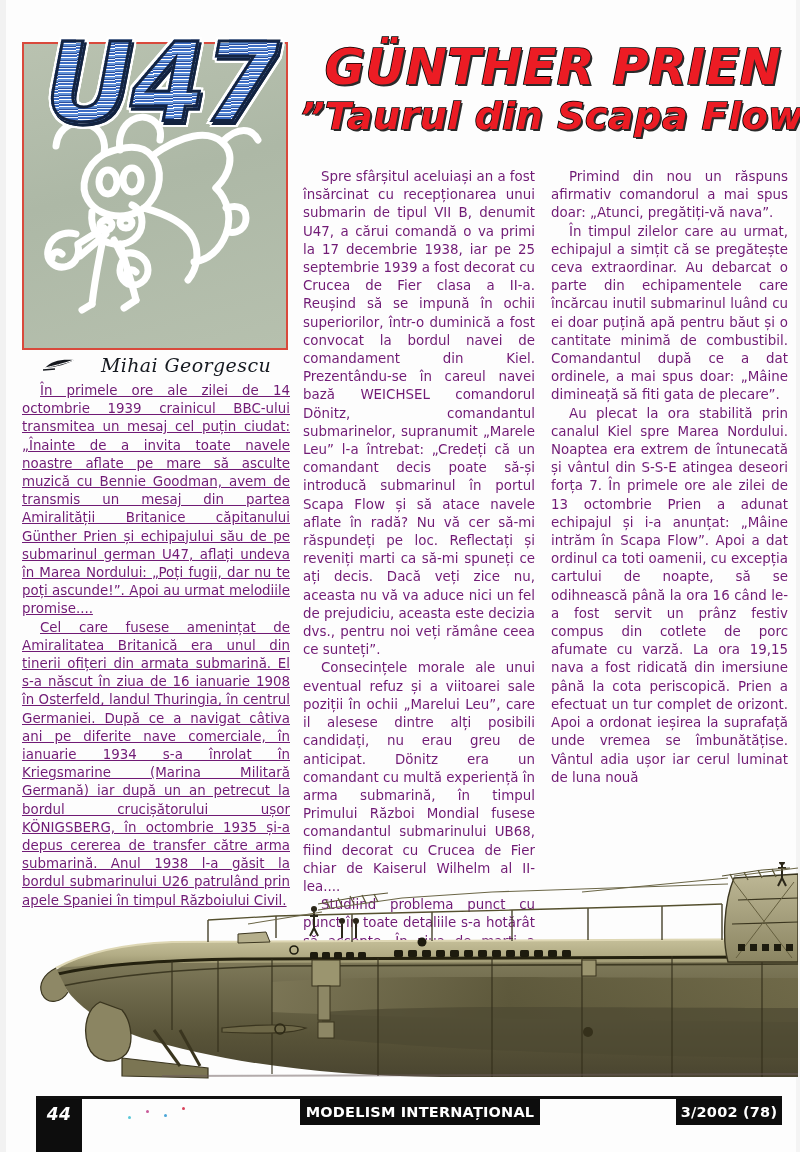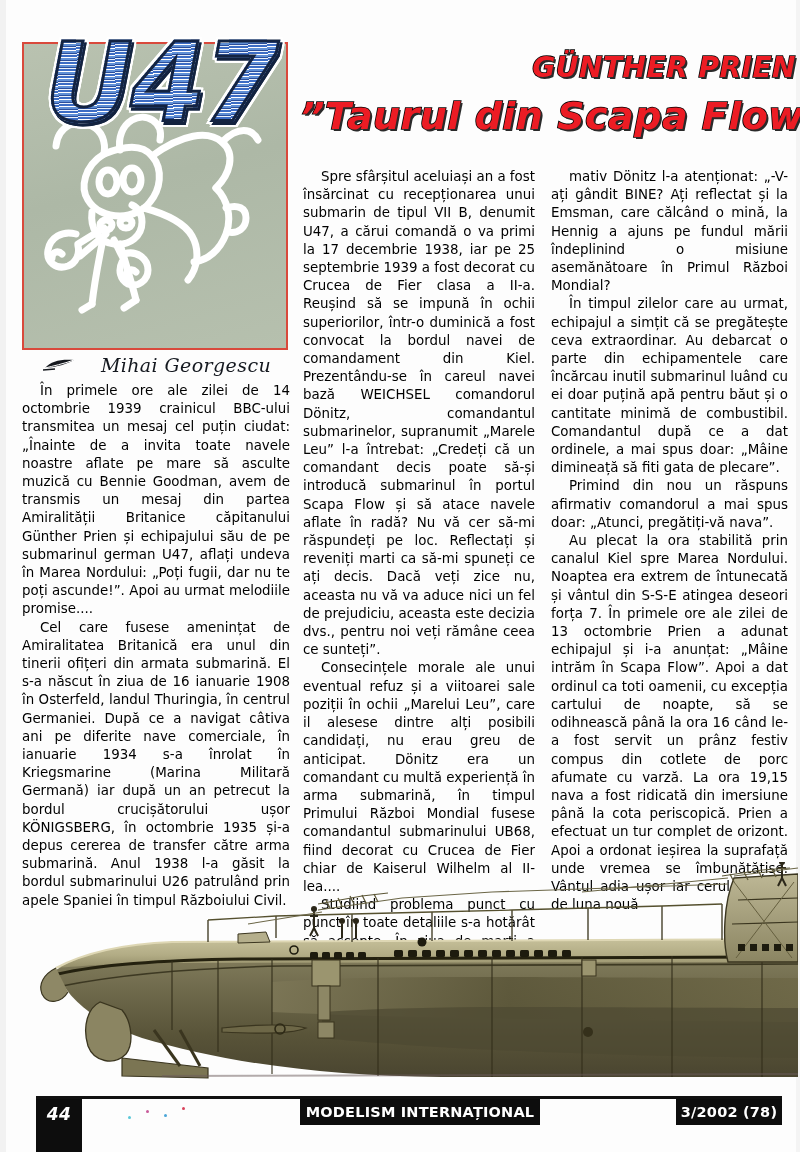--- a/index.html
+++ b/index.html
@@ -76,21 +76,21 @@
   .title-line{
     font-family:"DejaVu Sans", sans-serif;
     font-weight:bold;font-style:italic;
     color:#ec1c24;
     -webkit-text-stroke:1.6px #000;
     paint-order:stroke fill;
     letter-spacing:0.5px;
     white-space:nowrap;
   }
   .title-1{
-    font-size:28px;line-height:48px;text-align:right;padding-left:10px;
+    font-size:49px;line-height:48px;text-align:center;padding-left:10px;
     text-shadow:2px 2px 0 #2a2a2a;
   }
   .title-2{
     font-size:38px;line-height:48px;text-align:right;padding-right:2px;
     text-shadow:2px 2px 0 #2a2a2a;
   }
 
   
   .byline{
     position:absolute;left:28px;top:352px;width:258px;height:26px;
@@ -105,25 +105,25 @@
 
   
   .col{
     position:absolute;
     width:232px;
     font-family:"DejaVu Sans", sans-serif;
     font-size:13.4px;
     line-height:18.2px;
     text-align:justify;
     text-justify:inter-word;
-    color:#000000;
+    color:#701a75;
     hyphens:manual;
   }
   .col p{margin:0;text-indent:18px;}
-  #col1{left:22px;top:382px;width:268px;}
+  #col1{left:22px;top:382px;width:268px;text-decoration:underline;}
   #col2{left:303px;top:168px;width:232px;}
   #col3{left:551px;top:168px;width:237px;}
 
   
   .sub-illus{
     position:absolute;left:22px;top:862px;width:776px;height:228px;
     overflow:hidden;
   }
 
   
@@ -241,23 +241,22 @@
     <p>Cel care fusese amenințat de Amiralitatea Britanică era unul din tinerii ofițeri din armata submarină. El s-a născut în ziua de 16 ianuarie 1908 în Osterfeld, landul Thuringia, în centrul Germaniei. După ce a navigat câtiva ani pe diferite nave comerciale, în ianuarie 1934 s-a înrolat în Kriegsmarine (Marina Militară Germană) iar după un an petrecut la bordul crucișătorului ușor KÖNIGSBERG, în octombrie 1935 și-a depus cererea de transfer către arma submarină. Anul 1938 l-a găsit la bordul submarinului U26 patrulând prin apele Spaniei în timpul Războiului Civil.</p>
   </div>
 
   <div class="col" id="col2">
     <p>Spre sfârșitul aceluiași an a fost însărcinat cu recepționarea unui submarin de tipul VII B, denumit U47, a cărui comandă o va primi la 17 decembrie 1938, iar pe 25 septembrie 1939 a fost decorat cu Crucea de Fier clasa a II-a. Reușind să se impună în ochii superiorilor, într-o duminică a fost convocat la bordul navei de comandament din Kiel. Prezentându-se în careul navei bază WEICHSEL comandorul Dönitz, comandantul submarinelor, supranumit „Marele Leu” l-a întrebat: „Credeți că un comandant decis poate să-și introducă submarinul în portul Scapa Flow și să atace navele aflate în radă? Nu vă cer să-mi răspundeți pe loc. Reflectați și reveniți marti ca să-mi spuneți ce ați decis. Dacă veți zice nu, aceasta nu vă va aduce nici un fel de prejudiciu, aceasta este decizia dvs., pentru noi veți rămâne ceea ce sunteți”.</p>
     <p>Consecințele morale ale unui eventual refuz și a viitoarei sale poziții în ochii „Marelui Leu”, care il alesese dintre alți posibili candidați, nu erau greu de anticipat. Dönitz era un comandant cu multă experiență în arma submarină, în timpul Primului Război Mondial fusese comandantul submarinului UB68, fiind decorat cu Crucea de Fier chiar de Kaiserul Wilhelm al II-lea....</p>
     <p>Studiind problema punct cu punct în toate detaliile s-a hotărât să accepte. În ziua de marți a revenit la comandor care l-a întrebat: „Da sau nu?”. La răspunsul lui afir-</p>
   </div>
 
   <div class="col" id="col3">
-    <p>mativ Dönitz l-a atenționat: „-V-ați gândit BINE? Ați reflectat și la Emsman, care călcând o mină, la Hennig a ajuns pe fundul mării îndeplinind o misiune asemănătoare în Primul Război Mondial?</p>
+    <p>Primind din nou un răspuns afirmativ comandorul a mai spus doar: „Atunci, pregătiți-vă nava”.</p>
     <p>În timpul zilelor care au urmat, echipajul a simțit că se pregătește ceva extraordinar. Au debarcat o parte din echipamentele care încărcau inutil submarinul luând cu ei doar puțină apă pentru băut și o cantitate minimă de combustibil. Comandantul după ce a dat ordinele, a mai spus doar: „Mâine dimineață să fiti gata de plecare”.</p>
-    <p>Primind din nou un răspuns afirmativ comandorul a mai spus doar: „Atunci, pregătiți-vă nava”.</p>
     <p>Au plecat la ora stabilită prin canalul Kiel spre Marea Nordului. Noaptea era extrem de întunecată și vântul din S-S-E atingea deseori forța 7. În primele ore ale zilei de 13 octombrie Prien a adunat echipajul și i-a anunțat: „Mâine intrăm în Scapa Flow”. Apoi a dat ordinul ca toti oamenii, cu excepția cartului de noapte, să se odihnească până la ora 16 când le-a fost servit un prânz festiv compus din cotlete de porc afumate cu varză. La ora 19,15 nava a fost ridicată din imersiune până la cota periscopică. Prien a efectuat un tur complet de orizont. Apoi a ordonat ieșirea la suprafață unde vremea se îmbunătățise. Vântul adia ușor iar cerul luminat de luna nouă</p>
   </div>
 
   <div class="sub-illus">
     <svg viewBox="0 0 776 228" width="776" height="228" preserveAspectRatio="none">
       <defs>
         <linearGradient id="deckG" x1="0" y1="0" x2="0" y2="1">
           <stop offset="0%" stop-color="#c6c09a"></stop>
           <stop offset="55%" stop-color="#b2ac85"></stop>
           <stop offset="100%" stop-color="#938d68"></stop>

